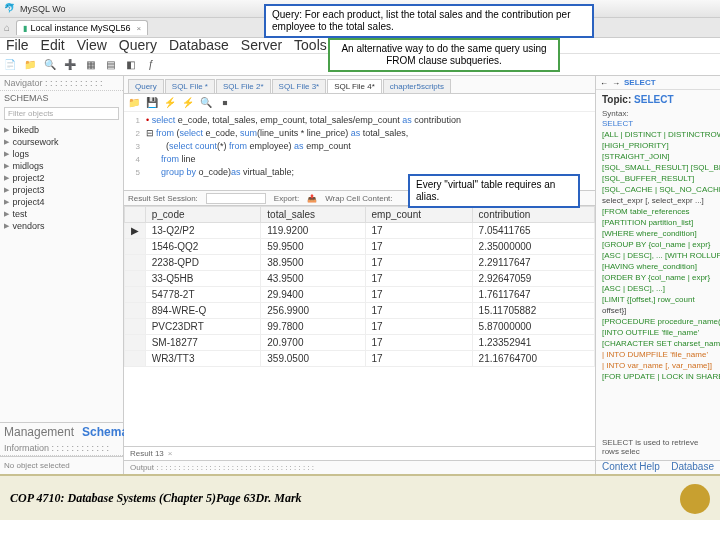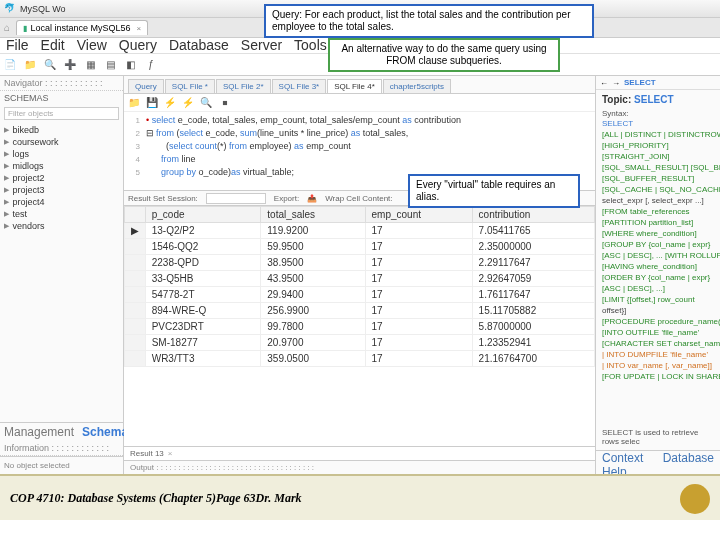--- a/index.html
+++ b/index.html
@@ -56,21 +56,21 @@
 
 .rightpanel { width: 124px; background: #fafafa; display: flex; flex-direction: column; }
 .rp-toolbar { height: 14px; display: flex; align-items: center; gap: 4px; padding: 0 4px; font-size: 8px; border-bottom: 1px solid #ddd; }
 .rp-topic { font-size: 10px; font-weight: bold; padding: 4px 6px; color: #333; }
 .rp-syntax { font-size: 8px; color: #444; padding: 0 6px; line-height: 11px; flex: 1; overflow: hidden; }
 .rp-syntax div { white-space: nowrap; }
 .rp-green { color: #2a8a2a; }
 .rp-blue { color: #3a7bd5; }
 .rp-orange { color: #d07020; }
 .rp-desc { font-size: 8px; color: #555; padding: 4px 6px; }
-.rp-footer { height: 24px; display: flex; justify-content: space-between; padding: 0 6px; font-size: 12px; color: #4074b5; border-top: 1px solid #ccc; }
+.rp-footer { height: 14px; display: flex; justify-content: space-between; padding: 0 6px; font-size: 10px; color: #4074b5; border-top: 1px solid #ccc; }
 
 .bottombar { height: 46px; background: #f0eedc; border-top: 2px solid #c8c090; display: flex; align-items: center; justify-content: flex-start; padding: 4px 10px; position: relative; }
 .bb-left { font-size: 12px; font-style: italic; font-weight: bold; font-family: Georgia, serif; }
 .bb-center { font-size: 12px; font-style: italic; font-weight: bold; font-family: Georgia, serif; }
 .bb-right { font-size: 12px; font-style: italic; font-weight: bold; font-family: Georgia, serif; }
 .bb-logo { width: 30px; height: 30px; background: #c8a030; border-radius: 50%; position: absolute; right: 10px; bottom: 6px; }
 
 .callout { position: absolute; background: #fff; border: 2px solid; padding: 3px 6px; font-size: 10px; color: #000; line-height: 12px; z-index: 100; }
 .co1 { border-color: #2a62c0; top: 4px; left: 264px; width: 330px; }
 .co2 { border-color: #4aa04a; top: 38px; left: 328px; width: 232px; text-align: center; }

